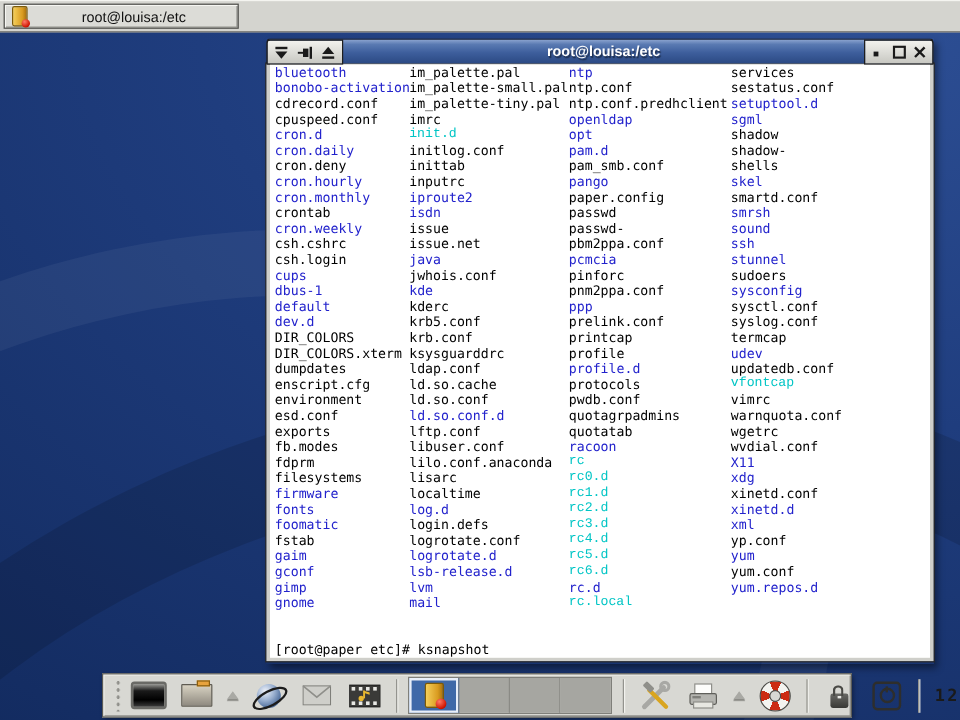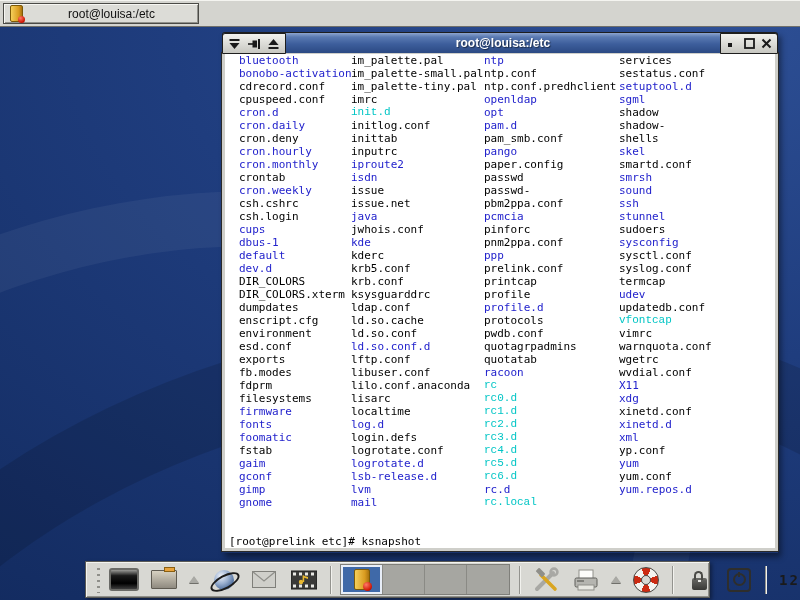--- a/index.html
+++ b/index.html
@@ -36,21 +36,21 @@
     border:1px solid #1e1e1e;box-sizing:border-box;display:flex;align-items:center;justify-content:space-evenly;}
   .tb-tab.left{left:-1px;width:64px;border-radius:3px 0 0 0;}
   .tb-tab.right{right:-1px;width:58px;border-radius:0 3px 0 0;}
   .tb-btn{width:15px;height:15px;display:flex;align-items:center;justify-content:center;cursor:pointer;background:none;border:none;padding:0;}
   .tb-title{position:absolute;left:64px;right:58px;top:0;bottom:0;display:flex;align-items:center;justify-content:center;
     color:#fff;font:bold 12px "Liberation Sans",sans-serif;text-shadow:1px 1px 1px rgba(0,0,0,0.5);white-space:nowrap;}
   .winbody{height:494px;background:#fff;border:3px solid #cfcfca;border-top:1px solid #cfcfca;
     box-sizing:content-box;outline:1px solid #2a2a2a;}
   .term{position:relative;width:550px;height:494px;overflow:hidden;background:#fff;
     font:11px/13px "DejaVu Sans Mono",monospace;color:var(--c-file,#000);}
-  .tcol{position:absolute;top:0;white-space:pre;margin-left:10px;}
+  .tcol{position:absolute;top:0;white-space:pre;}
   .tcol span{display:block;height:13px;}
   .t-d{color:var(--c-dir,#2222cc);}
   .t-l{color:var(--c-lnk,#00c5c5);font-family:Liberation Mono, monospace;}
   .t-f{color:var(--c-file,#000);}
   .prompt{position:absolute;left:4px;top:455px;white-space:pre;}
   .prompt div{height:13px;}
 
   
   .panel{position:absolute;left:85px;top:561px;width:625px;height:37px;background:#d8d8d3;
     border:1px solid #5a5a56;box-shadow:inset 1px 1px 0 #f4f4f0, inset -1px -1px 0 #8f8f8a, 2px 2px 4px rgba(0,0,0,0.4);
@@ -142,21 +142,21 @@
         <button class="tb-btn">
           <svg width="13" height="13" viewBox="0 0 13 13">
               <path d="M2.5 2.5 L10.5 10.5 M10.5 2.5 L2.5 10.5" stroke="#1a1a1a" stroke-width="2"></path>
             </svg>
         </button>
       </div>
     </div>
     <div class="winbody">
       <div class="term">
         <div class="prompt">
-          <div>[root@prelink etc]# ksnapshot</div>
+          <div>[root@paper etc]# ksnapshot</div>
           
           
         </div>
       <div class="tcol" style="left: 4px;"><span class="t-d">bluetooth</span><span class="t-d">bonobo-activation</span><span class="t-f">cdrecord.conf</span><span class="t-f">cpuspeed.conf</span><span class="t-d">cron.d</span><span class="t-d">cron.daily</span><span class="t-f">cron.deny</span><span class="t-d">cron.hourly</span><span class="t-d">cron.monthly</span><span class="t-f">crontab</span><span class="t-d">cron.weekly</span><span class="t-f">csh.cshrc</span><span class="t-f">csh.login</span><span class="t-d">cups</span><span class="t-d">dbus-1</span><span class="t-d">default</span><span class="t-d">dev.d</span><span class="t-f">DIR_COLORS</span><span class="t-f">DIR_COLORS.xterm</span><span class="t-f">dumpdates</span><span class="t-f">enscript.cfg</span><span class="t-f">environment</span><span class="t-f">esd.conf</span><span class="t-f">exports</span><span class="t-f">fb.modes</span><span class="t-f">fdprm</span><span class="t-f">filesystems</span><span class="t-d">firmware</span><span class="t-d">fonts</span><span class="t-d">foomatic</span><span class="t-f">fstab</span><span class="t-d">gaim</span><span class="t-d">gconf</span><span class="t-d">gimp</span><span class="t-d">gnome</span></div>
           <div class="tcol" style="left: 116px;"><span class="t-f">im_palette.pal</span><span class="t-f">im_palette-small.pal</span><span class="t-f">im_palette-tiny.pal</span><span class="t-f">imrc</span><span class="t-l">init.d</span><span class="t-f">initlog.conf</span><span class="t-f">inittab</span><span class="t-f">inputrc</span><span class="t-d">iproute2</span><span class="t-d">isdn</span><span class="t-f">issue</span><span class="t-f">issue.net</span><span class="t-d">java</span><span class="t-f">jwhois.conf</span><span class="t-d">kde</span><span class="t-f">kderc</span><span class="t-f">krb5.conf</span><span class="t-f">krb.conf</span><span class="t-f">ksysguarddrc</span><span class="t-f">ldap.conf</span><span class="t-f">ld.so.cache</span><span class="t-f">ld.so.conf</span><span class="t-d">ld.so.conf.d</span><span class="t-f">lftp.conf</span><span class="t-f">libuser.conf</span><span class="t-f">lilo.conf.anaconda</span><span class="t-f">lisarc</span><span class="t-f">localtime</span><span class="t-d">log.d</span><span class="t-f">login.defs</span><span class="t-f">logrotate.conf</span><span class="t-d">logrotate.d</span><span class="t-d">lsb-release.d</span><span class="t-d">lvm</span><span class="t-d">mail</span></div>
           <div class="tcol" style="left: 249px;"><span class="t-d">ntp</span><span class="t-f">ntp.conf</span><span class="t-f">ntp.conf.predhclient</span><span class="t-d">openldap</span><span class="t-d">opt</span><span class="t-d">pam.d</span><span class="t-f">pam_smb.conf</span><span class="t-d">pango</span><span class="t-f">paper.config</span><span class="t-f">passwd</span><span class="t-f">passwd-</span><span class="t-f">pbm2ppa.conf</span><span class="t-d">pcmcia</span><span class="t-f">pinforc</span><span class="t-f">pnm2ppa.conf</span><span class="t-d">ppp</span><span class="t-f">prelink.conf</span><span class="t-f">printcap</span><span class="t-f">profile</span><span class="t-d">profile.d</span><span class="t-f">protocols</span><span class="t-f">pwdb.conf</span><span class="t-f">quotagrpadmins</span><span class="t-f">quotatab</span><span class="t-d">racoon</span><span class="t-l">rc</span><span class="t-l">rc0.d</span><span class="t-l">rc1.d</span><span class="t-l">rc2.d</span><span class="t-l">rc3.d</span><span class="t-l">rc4.d</span><span class="t-l">rc5.d</span><span class="t-l">rc6.d</span><span class="t-d">rc.d</span><span class="t-l">rc.local</span></div>
           <div class="tcol" style="left: 384px;"><span class="t-f">services</span><span class="t-f">sestatus.conf</span><span class="t-d">setuptool.d</span><span class="t-d">sgml</span><span class="t-f">shadow</span><span class="t-f">shadow-</span><span class="t-f">shells</span><span class="t-d">skel</span><span class="t-f">smartd.conf</span><span class="t-d">smrsh</span><span class="t-d">sound</span><span class="t-d">ssh</span><span class="t-d">stunnel</span><span class="t-f">sudoers</span><span class="t-d">sysconfig</span><span class="t-f">sysctl.conf</span><span class="t-f">syslog.conf</span><span class="t-f">termcap</span><span class="t-d">udev</span><span class="t-f">updatedb.conf</span><span class="t-l">vfontcap</span><span class="t-f">vimrc</span><span class="t-f">warnquota.conf</span><span class="t-f">wgetrc</span><span class="t-f">wvdial.conf</span><span class="t-d">X11</span><span class="t-d">xdg</span><span class="t-f">xinetd.conf</span><span class="t-d">xinetd.d</span><span class="t-d">xml</span><span class="t-f">yp.conf</span><span class="t-d">yum</span><span class="t-f">yum.conf</span><span class="t-d">yum.repos.d</span></div>
         </div>
     </div>
   </div>

